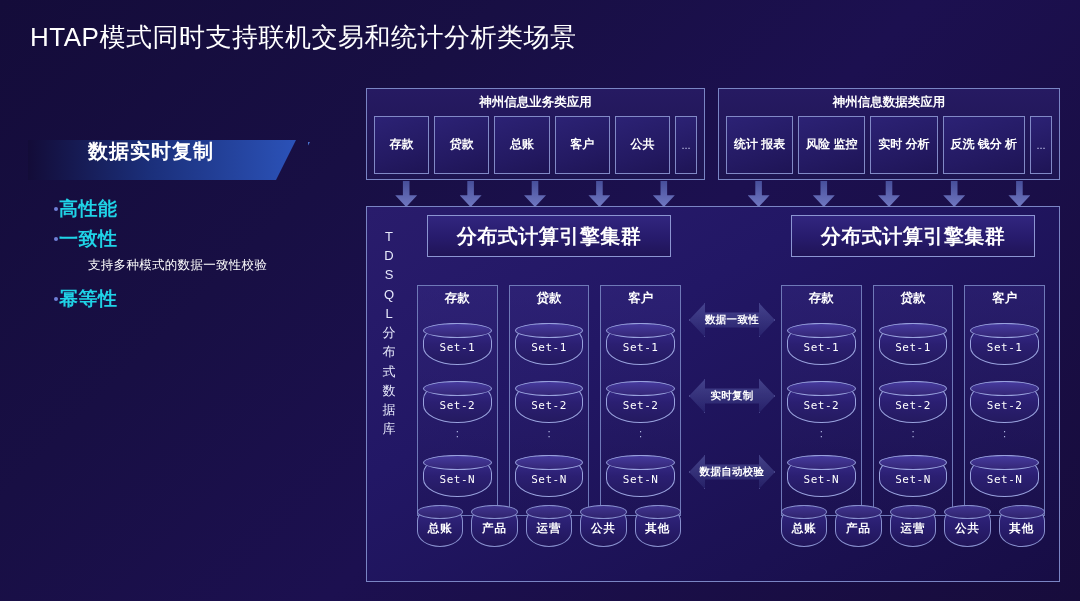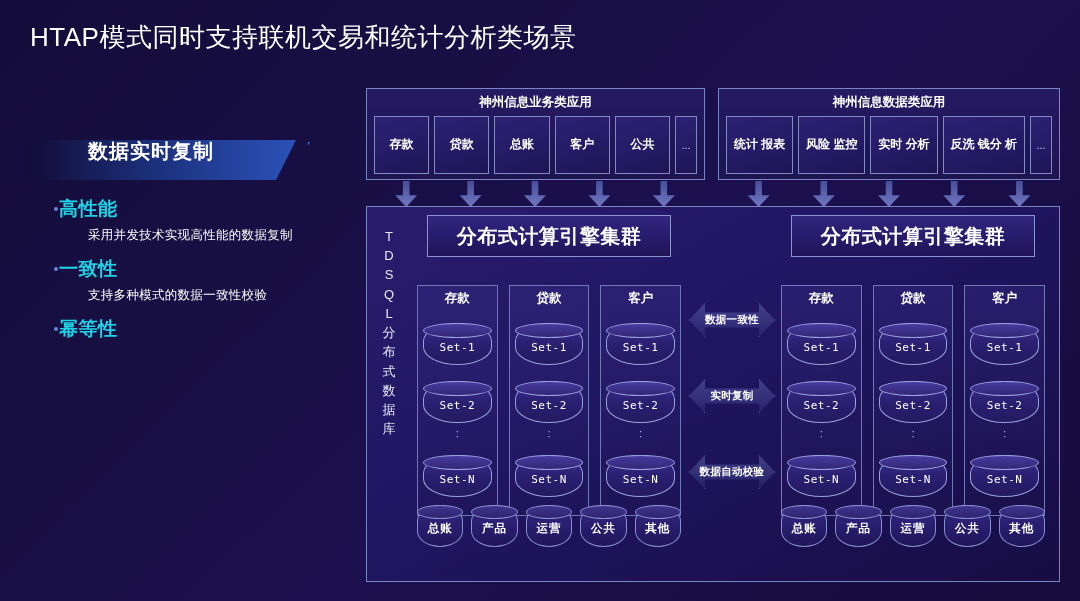--- a/index.html
+++ b/index.html
@@ -175,21 +175,20 @@
     </div>
   </div>
   <div class="banner-edge"></div>
 
   <div class="bullets">
     <div class="bullet-row">
       <div class="bullet-head">
         <i class="dot"></i>
         <span class="bullet-title">高性能</span>
       </div>
-      <div class="bullet-desc">采用并发技术实现高性能的数据复制</div>
     </div>
     <div class="bullet-row">
       <div class="bullet-head">
         <i class="dot"></i>
         <span class="bullet-title">一致性</span>
       </div>
       <div class="bullet-desc">支持多种模式的数据一致性校验</div>
     </div>
     <div class="bullet-row">
       <div class="bullet-head">

